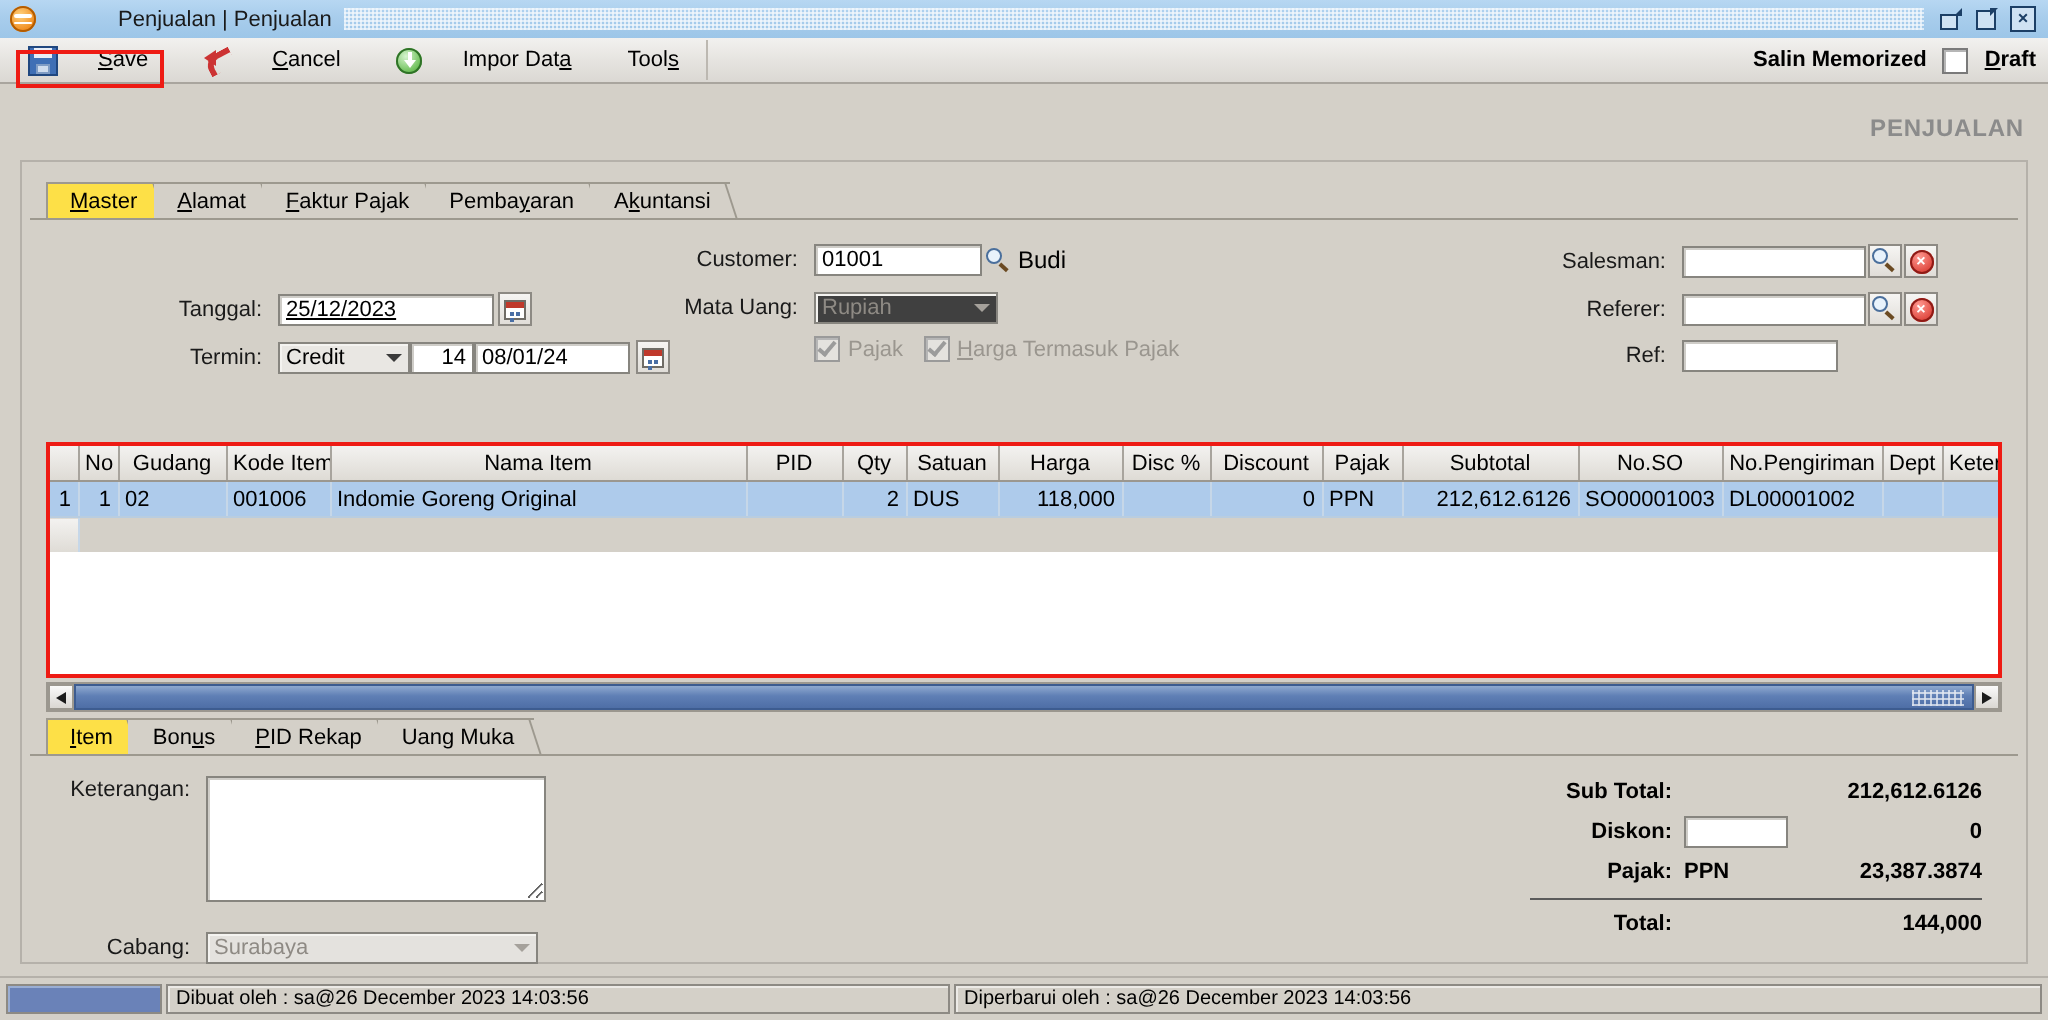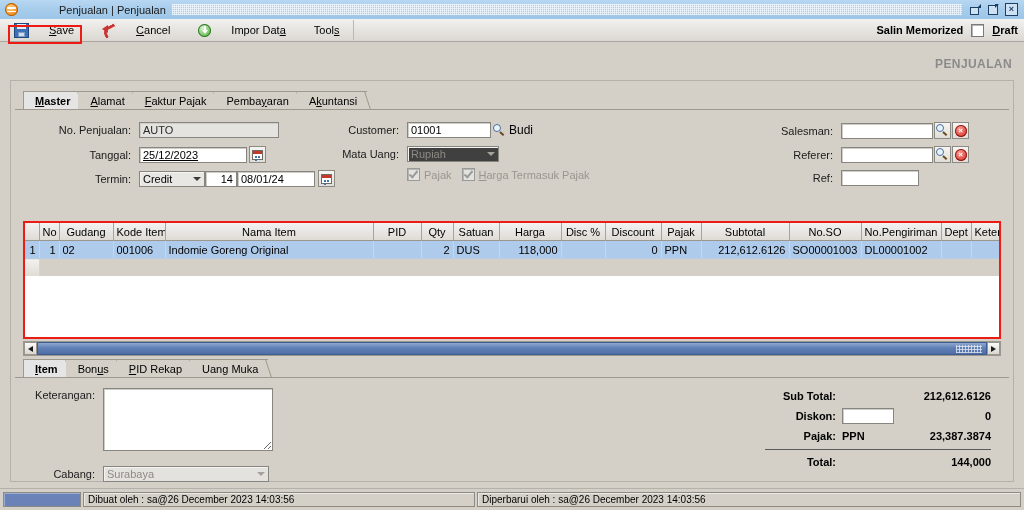--- a/index.html
+++ b/index.html
@@ -157,21 +157,21 @@
     font-size:11px; color:#000; white-space:nowrap; background:#d4d0c8;
     border-top:1px solid #9d998f; margin-right:-2px; cursor:default;
   }
   .tab:after{
     content:""; position:absolute; right:-1px; top:-1px; bottom:0; width:12px;
     border-right:1px solid #9d998f; transform: skewX(18deg);
   }
   .tab:first-child:before{
     content:""; position:absolute; left:0px; top:-1px; bottom:0; width:1px; background:#9d998f;
   }
-  .tab.active { background:#e5e5e5; font-weight:bold; }
+  .tab.active { background:#fde047; font-weight:normal; }
   .tab u { text-decoration: underline; }
   .tabline {
     position:absolute; left:4px; right:4px; top:28px; height:1px; background:#9d998f;
   }
 
   
   .formarea { position:absolute; left:0; top:29px; right:0; height:100px; }
   .frow { position:absolute; display:flex; align-items:center; }
   .lbl { font-size:11px; color:#1a1a1a; text-align:right; }
   .lbl.dim { color:#9a968f; }
@@ -370,24 +370,20 @@
       <div class="tab active"><u>M</u>aster</div>
       <div class="tab"><u>A</u>lamat</div>
       <div class="tab"><u>F</u>aktur Pajak</div>
       <div class="tab">Pemba<u>y</u>aran</div>
       <div class="tab">A<u>k</u>untansi</div>
     </div>
     <div class="tabline"></div>
 
     <div class="formarea">
 
-      <div class="frow" style="left:28px; top:12px;">
-        <span class="lbl" style="width:92px;">No. Penjualan:</span>
-        <input class="inp ro" style="width: 140px; margin-left: 8px;" readonly="" value="AUTO">
-      </div>
 
       <div class="frow" style="left:28px; top:36px;">
         <span class="lbl" style="width:92px;">Tanggal:</span>
         <input class="inp" style="width: 108px; margin-left: 8px; text-decoration: underline;" value="25/12/2023">
         <span class="btn-sq" style="margin-left:2px;">
             <span class="cal-ico"></span>
           </span>
       </div>
 
       <div class="frow" style="left:28px; top:60px;">

